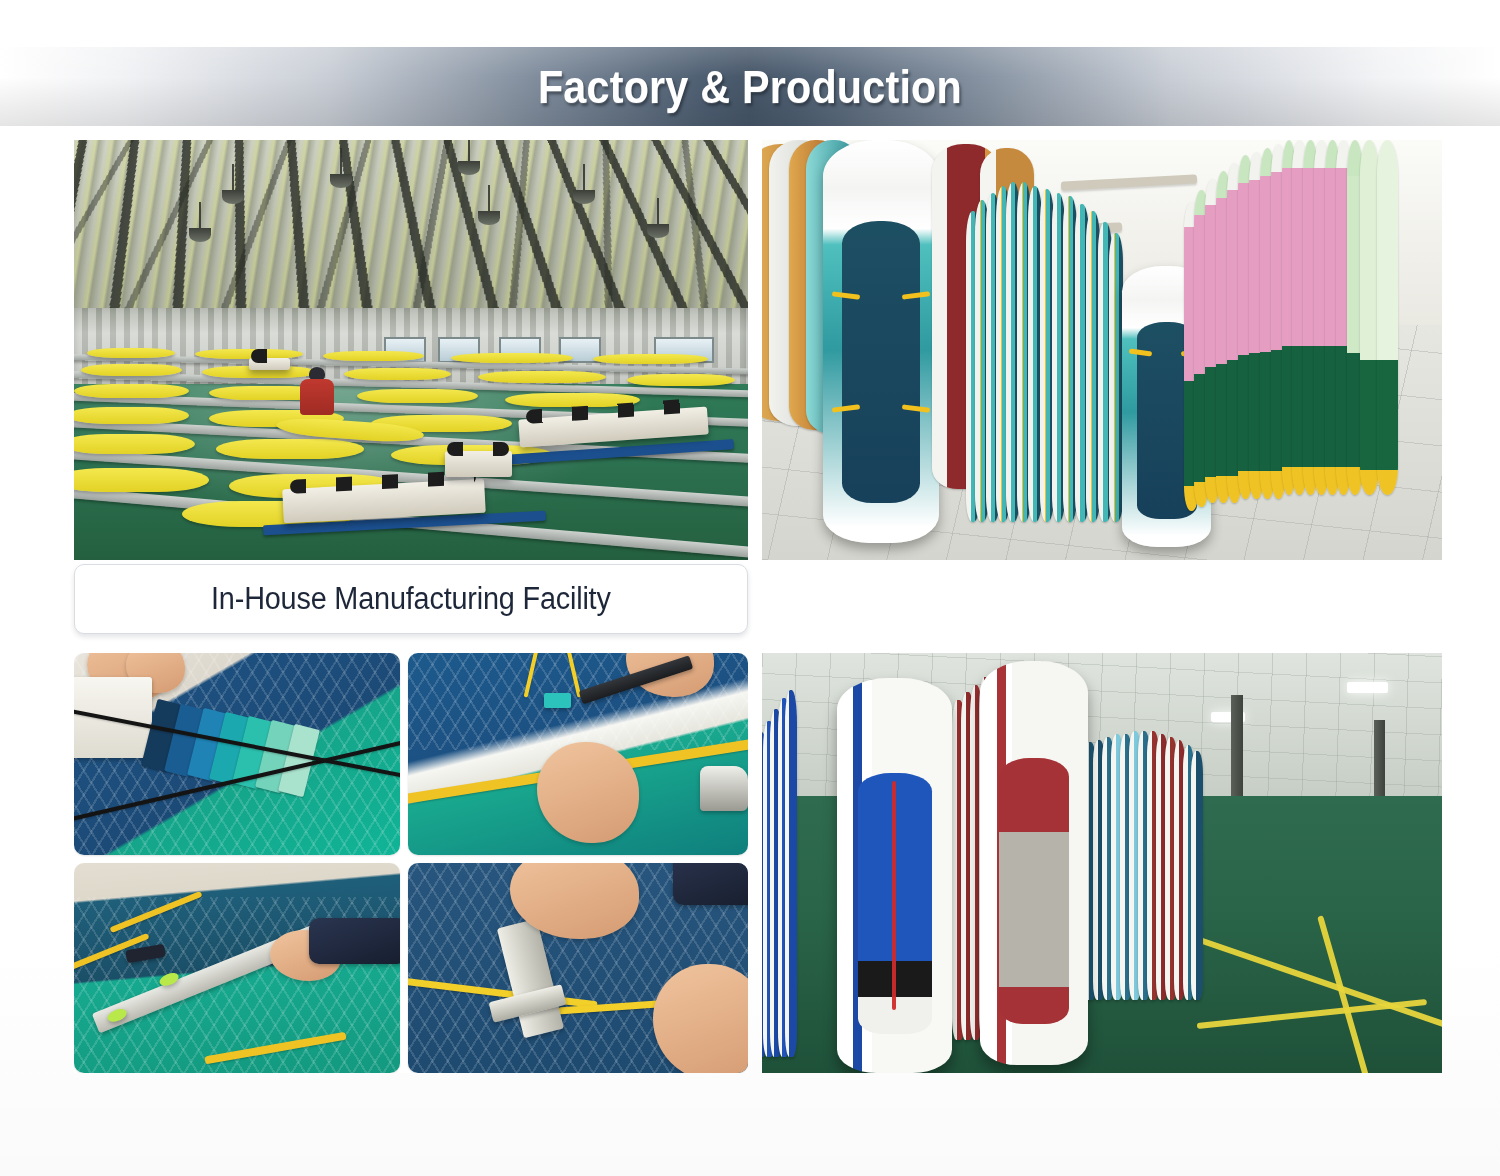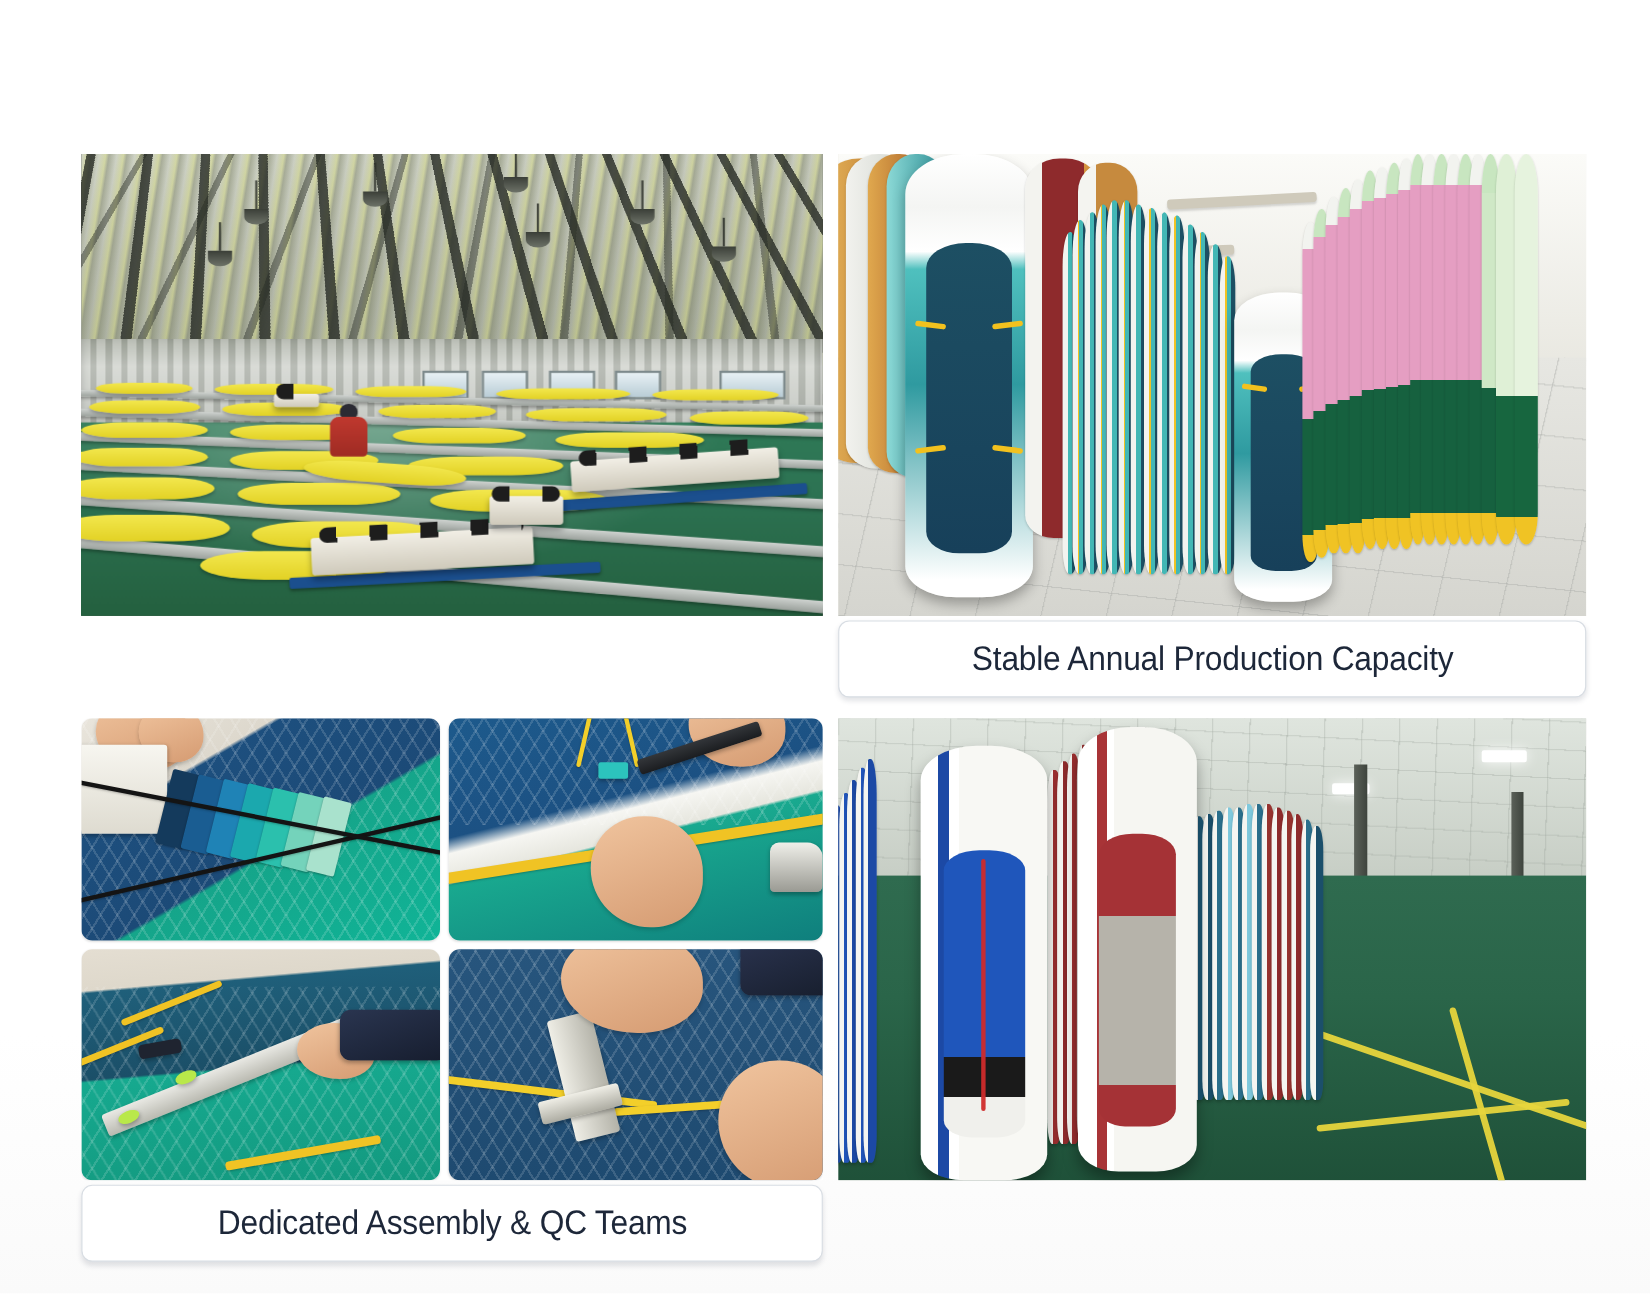--- a/index.html
+++ b/index.html
@@ -264,20 +264,24 @@
     position:absolute;border-radius:44% 44% 34% 34%/8% 8% 6% 6%;
     overflow:hidden;box-shadow:0 8px 14px rgba(0,0,0,.35);
   }
   .ph4 .deck{position:absolute;left:18%;right:18%;top:24%;height:66%;border-radius:44% 44% 34% 34%/7% 7% 6% 6%;}
 </style>
 </head>
 <body>
 
 <div class="page">
 
+  <div class="banner">
+    <div class="banner-inner"></div>
+    <div class="banner-title">Factory &amp; Production</div>
+  </div>
 
   <div class="grid">
 
     <div class="card">
       <div class="photo ph1">
         <div class="roof"></div>
         <div class="roofpanel"></div>
         <div class="beams"></div>
         <div class="walls"></div>
         <div class="wallribs"></div>
@@ -343,20 +347,23 @@
           <span class="head"></span>
             <span class="body"></span>
         </div>
 
         <div class="mrail" style="left:28%;top:90%;width:42%;transform:rotate(-3deg)"></div>
         <div class="machine" style="left:31%;top:82%;width:30%;height:34px;transform:rotate(-3deg)"></div>
         <div class="mrail" style="left:64%;top:73%;width:34%;transform:rotate(-4deg)"></div>
         <div class="machine" style="left:66%;top:65%;width:28%;height:28px;transform:rotate(-4deg)"></div>
         <div class="machine" style="left:55%;top:74%;width:10%;height:26px"></div>
         <div class="machine" style="left:26%;top:52%;width:6%;height:12px"></div>
+      </div>
+      <div class="caption">
+        <span class="caption-text">In-House Manufacturing Facility</span>
       </div>
     </div>
 
     <div class="card">
       <div class="photo ph2">
         <div class="wall"></div>
         <div class="ceilbar" style="left:44%;top:9%;width:20%;transform:rotate(-3deg)"></div>
         <div class="ceilbar" style="left:39%;top:20%;width:14%;transform:rotate(-2deg)"></div>
         <div class="tiles"></div>
 
@@ -413,23 +420,20 @@
           <div class="sb" style="left:40%;top:0%;width:5.5%;height:92%;background:linear-gradient(180deg,#f2f3ef 0 8%,#e59ec2 8% 58%,#16613f 58% 92%,#f0c324 92% 100%);"></div>
           <div class="sb" style="left:44%;top:0%;width:5.5%;height:92%;background:linear-gradient(180deg,#c8e6c0 0 8%,#e59ec2 8% 58%,#16613f 58% 92%,#f0c324 92% 100%);"></div>
           <div class="sb" style="left:48%;top:0%;width:5.5%;height:92%;background:linear-gradient(180deg,#f2f3ef 0 8%,#e59ec2 8% 58%,#16613f 58% 92%,#f0c324 92% 100%);"></div>
           <div class="sb" style="left:52%;top:0%;width:5.5%;height:92%;background:linear-gradient(180deg,#c8e6c0 0 8%,#e59ec2 8% 58%,#16613f 58% 92%,#f0c324 92% 100%);"></div>
           <div class="sb" style="left:56%;top:0%;width:5.5%;height:92%;background:linear-gradient(180deg,#f2f3ef 0 8%,#e59ec2 8% 58%,#16613f 58% 92%,#f0c324 92% 100%);"></div>
           <div class="sb" style="left:60%;top:0%;width:6%;height:92%;background:linear-gradient(180deg,#c8e6c0 0 10%,#cfe8c6 10% 60%,#16613f 60% 92%,#f0c324 92% 100%);"></div>
           <div class="sb" style="left:65%;top:0%;width:7%;height:92%;background:linear-gradient(180deg,#dff0d6 0 62%,#17663f 62% 93%,#f0c324 93% 100%);"></div>
           <div class="sb" style="left:71%;top:0%;width:8%;height:92%;background:linear-gradient(180deg,#e6f3de 0 62%,#17663f 62% 93%,#f0c324 93% 100%);"></div>
         </div>
       </div>
-      <div class="caption">
-        <span class="caption-text">Stable Annual Production Capacity</span>
-      </div>
     </div>
 
     <div class="card">
       <div class="photo ph3">
 
         <div class="q q1" style="left:0;top:0;width:326px;height:202px;">
           <div class="diamond"></div>
           <div class="hand" style="left:4%;top:-10%;width:26%;height:34%;"></div>
           <div class="hand" style="left:16%;top:-6%;width:18%;height:26%;"></div>
           <div class="tool" style="left:-2%;top:12%;width:26%;height:40%;background:linear-gradient(180deg,#f7f6f0,#dedbd0);"></div>
@@ -472,23 +476,20 @@
         <div class="q q4" style="left:334px;top:210px;width:340px;height:210px;">
           <div class="diamond"></div>
           <div class="ylinexx" style="left:-4%;top:60%;width:60%;height:7px;background:#f3cf2a;transform:rotate(7deg)"></div>
           <div class="ylinexx" style="left:44%;top:66%;width:46%;height:7px;background:#f3cf2a;transform:rotate(-4deg)"></div>
           <div class="tool" style="left:30%;top:28%;width:12%;height:54%;background:linear-gradient(90deg,#efeee6,#b3b2a8);transform:rotate(-14deg)"></div>
           <div class="tool" style="left:24%;top:62%;width:22%;height:10%;background:linear-gradient(180deg,#efeee6,#adaca2);transform:rotate(-14deg)"></div>
           <div class="hand" style="left:30%;top:-8%;width:38%;height:44%;"></div>
           <div class="hand" style="left:72%;top:48%;width:34%;height:56%;"></div>
           <div class="tool" style="left:78%;top:-6%;width:26%;height:26%;background:linear-gradient(160deg,#2b3450,#171e2d);border-radius:10px;"></div>
         </div>
-      </div>
-      <div class="caption">
-        <span class="caption-text">Dedicated Assembly &amp; QC Teams</span>
       </div>
     </div>
 
     <div class="card">
       <div class="photo ph4">
         <div class="ceil"></div>
         <div class="panel" style="left:36%;top:8%;width:6%;height:3%"></div>
         <div class="panel" style="left:66%;top:14%;width:5%;height:2.4%"></div>
         <div class="panel" style="left:86%;top:7%;width:6%;height:2.6%"></div>
         <div class="pillar" style="left:39%;top:2%;width:2.2%;height:28%"></div>

